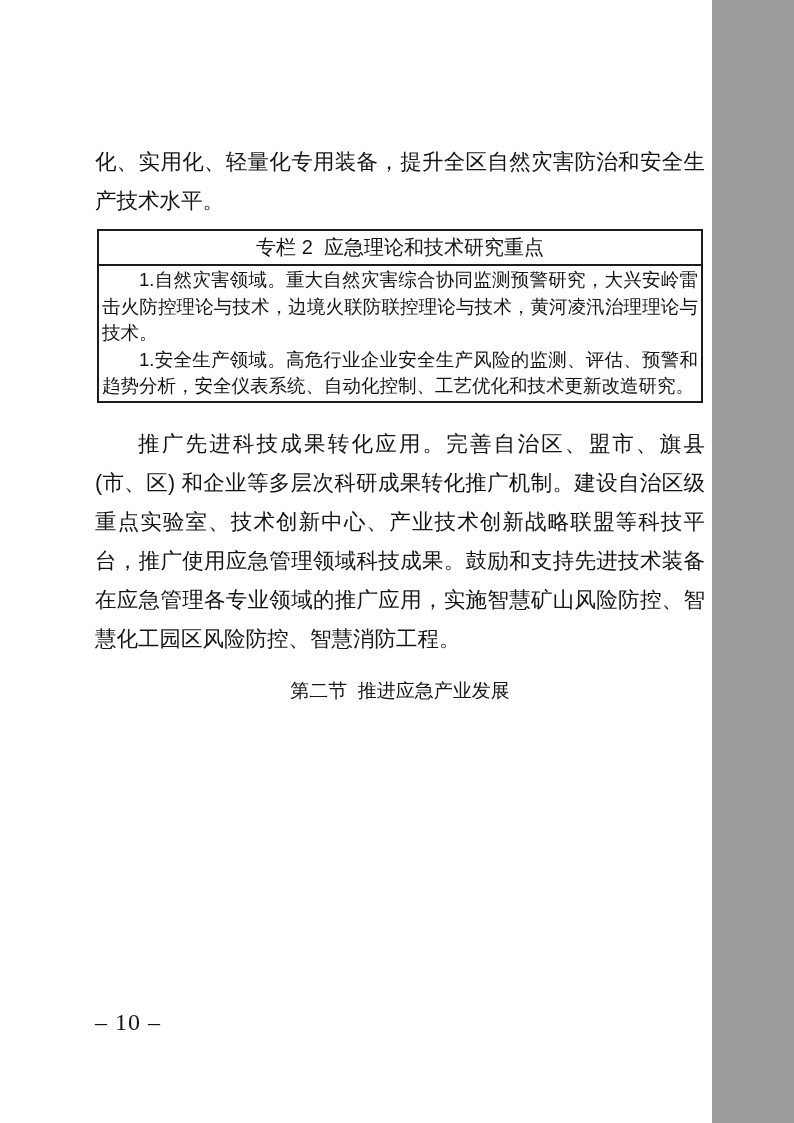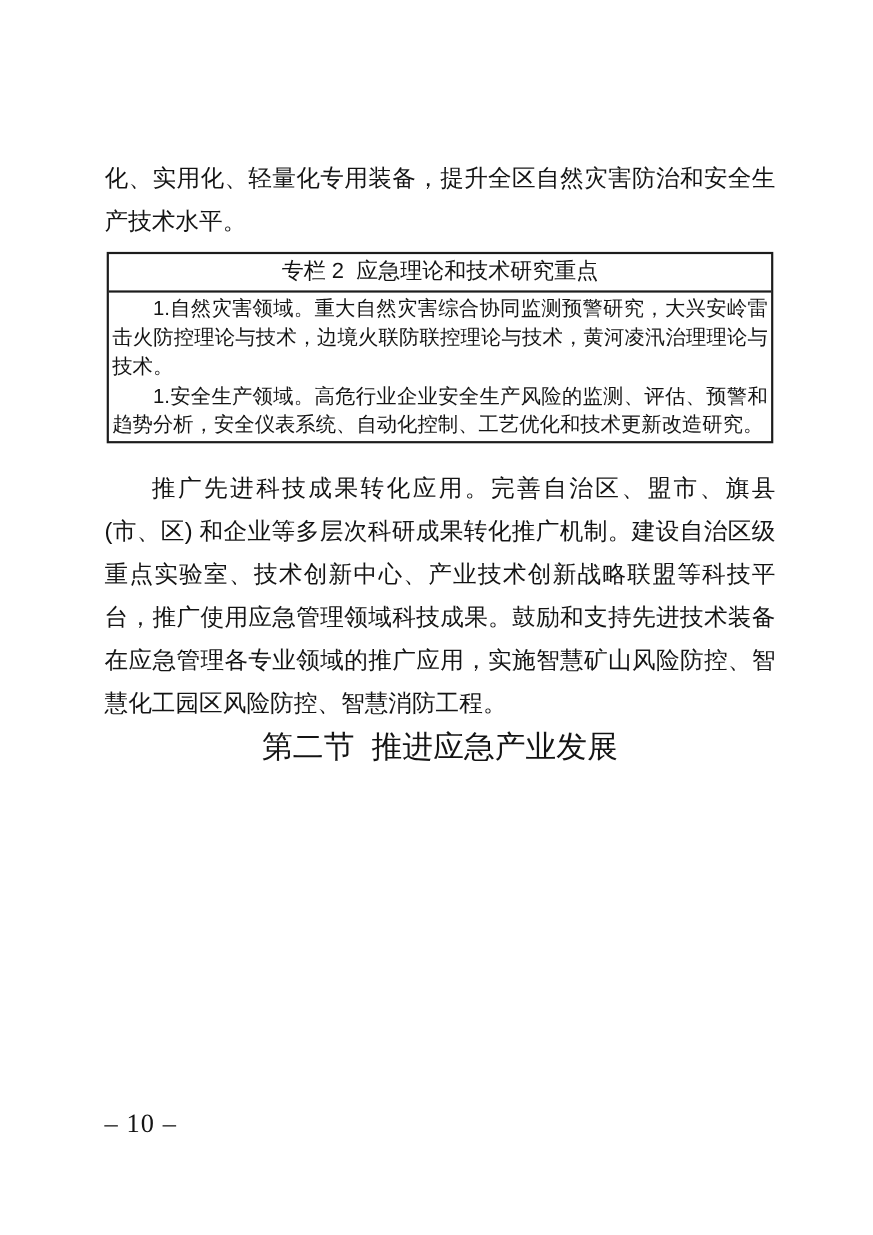--- a/index.html
+++ b/index.html
@@ -2,21 +2,21 @@
 <html><head>
 <meta charset="utf-8">
 <style>
   html, body {
     margin: 0;
     padding: 0;
     background: #9c9c9c;
   }
   .page {
     position: relative;
-    width: 794px;
+    width: 712px;
     height: 1123px;
     background: #ffffff;
     overflow: hidden;
     font-family: "Liberation Sans", sans-serif;
     color: #141414;
   }
   .content {
     position: absolute;
     left: 95px;
     top: 143px;
@@ -57,22 +57,22 @@
     line-height: 26.5px;
     text-align: justify;
     text-align-last: left;
     text-indent: 2em;
     word-break: break-all;
   }
   .para-tech-transfer {
     margin-top: 22px;
   }
   .section-heading {
-    margin: 0;
-    font-size: 28px;
+    margin: 12px;
+    font-size: 19px;
     font-weight: 400;
     line-height: 39px;
     text-align: center;
     white-space: pre-wrap;
   }
   .para-industry {
     margin-top: 16px;
   }
   .page-number {
     position: absolute;

